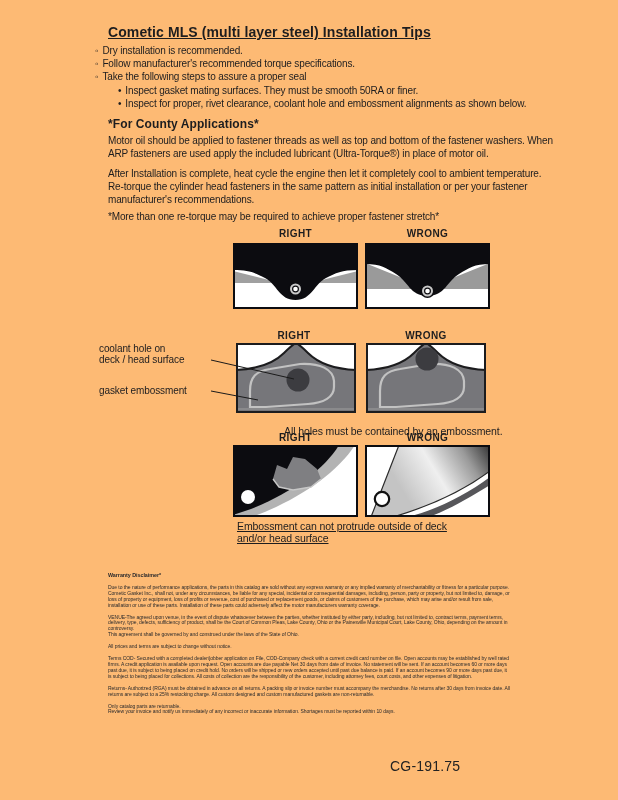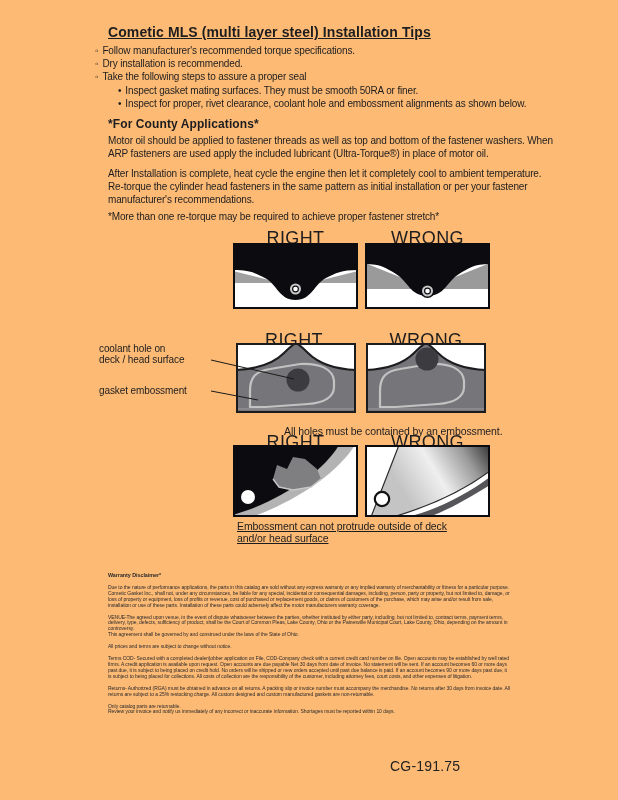--- a/index.html
+++ b/index.html
@@ -7,41 +7,41 @@
         font-family:"Liberation Sans", sans-serif;color:#1d1d1f;}
   .abs{position:absolute;}
   .doc-title{left:108px;top:24px;font-size:14px;font-weight:bold;text-decoration:underline;letter-spacing:.1px;}
   .bullets{left:95px;top:44px;font-size:10px;letter-spacing:-.15px;line-height:13.2px;width:470px;}
   .bullet::before{content:"◦";margin-right:4px;}
   .sub-bullet{margin-left:23px;}
   .sub-bullet::before{content:"•";margin-right:4px;}
   .sec-head{left:108px;top:117px;font-size:12px;font-weight:bold;letter-spacing:.1px;}
   .para{left:108px;font-size:10px;letter-spacing:-.15px;line-height:13.2px;width:446px;}
   .p1{top:134px;} .p2{top:167px;} .p3{top:210px;}
-  .dg-label{font-size:18px;font-weight:normal;letter-spacing:.4px;text-align:center;width:125px;}
+  .dg-label{font-size:10px;font-weight:bold;letter-spacing:.4px;text-align:center;width:125px;}
   .dg-caption{font-size:10.5px;letter-spacing:-.1px;line-height:12px;}
   .dg-box{border:0;display:block;}
   .ann{font-size:10px;letter-spacing:-.1px;text-align:left;width:110px;line-height:10.5px;}
   .warranty{left:108px;top:573px;width:403px;font-size:5px;line-height:5.9px;letter-spacing:-.05px;color:#2a2a2c;}
   .warranty .w-head{font-weight:bold;font-size:5.4px;margin:0 0 6px 0;}
   .warranty p{margin:0 0 6px 0;}
   .warranty p.tight{margin:0;}
   .page-num{left:390px;top:758px;font-size:14px;letter-spacing:.2px;color:#222;}
   svg{display:block;}
 </style>
 </head>
 <body>
 
 <div class="page">
 
   <div class="abs doc-title">Cometic MLS (multi layer steel) Installation Tips</div>
 
   <div class="abs bullets">
+    <div class="bullet">Dry installation is recommended.</div>
     <div class="bullet">Follow manufacturer's recommended torque specifications.</div>
-    <div class="bullet">Dry installation is recommended.</div>
     <div class="bullet">Take the following steps to assure a proper seal</div>
     <div class="sub-bullet">Inspect gasket mating surfaces.  They must be smooth 50RA or finer.</div>
     <div class="sub-bullet">Inspect for proper, rivet clearance, coolant hole and embossment alignments as shown below.</div>
   </div>
 
   <div class="abs sec-head">*For County Applications*</div>
   <div class="abs para p1">Motor oil should be applied to fastener threads as well as top and bottom of the fastener washers. When ARP fasteners are used apply the included lubricant (Ultra-Torque®) in place of motor oil.</div>
   <div class="abs para p2">After Installation is complete, heat cycle the engine then let it completely cool to ambient temperature. Re-torque the cylinder head fasteners in the same pattern as initial installation or per your fastener manufacturer's recommendations.</div>
   <div class="abs para p3">*More than one re-torque may be required to achieve proper fastener stretch*</div>
 

